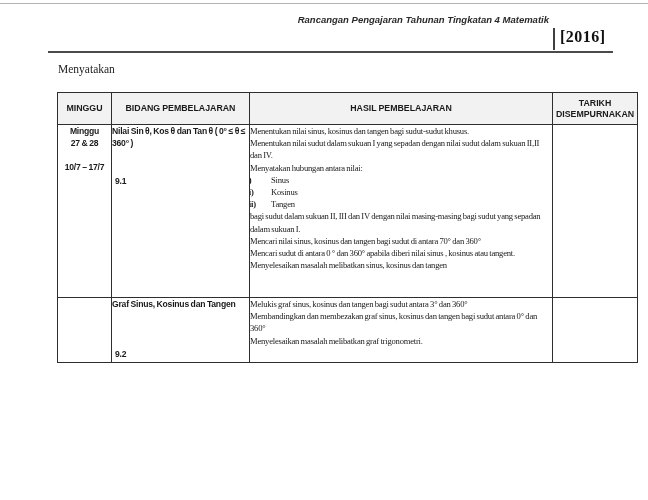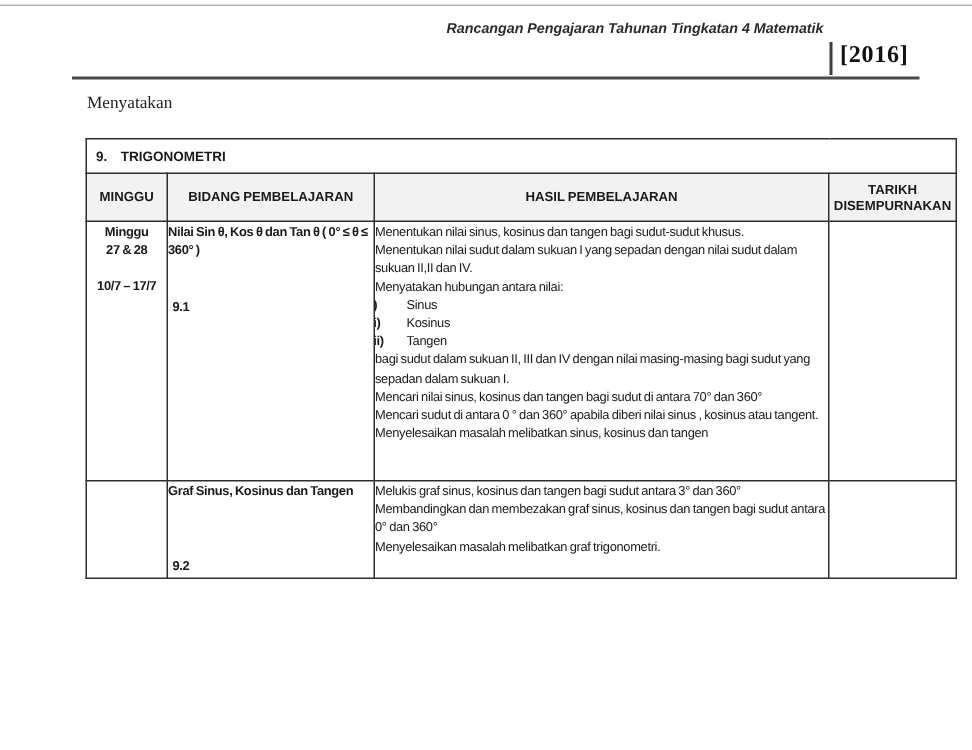--- a/index.html
+++ b/index.html
@@ -35,21 +35,21 @@
   .row-91 td{height:172px;}
   .row-92 td{height:64px;}
 
   .week-cell{text-align:center;font-weight:bold;padding-top:2px;letter-spacing:-0.1px;}
   .week-line{white-space:nowrap;font-size:8.6px;}
   .week-dates{white-space:nowrap;font-size:8.6px;margin-top:12px;}
 
   .topic-cell{position:relative;padding:2px 3px 0 21px;font-weight:bold;}
   .topic-no{position:absolute;left:3px;top:2px;margin-top:48px;}
 
-  .hasil-cell{position:relative;padding:2px 2px 0 20px;}
+  .hasil-cell{position:relative;padding:2px 2px 0 20px;font-family:Liberation Serif, serif;}
   .oc{position:relative;}
   .sub{position:relative;margin-left:-6px;padding-left:27px;}
   .sub-m{position:absolute;left:0;top:0;font-weight:bold;}
 </style>
 </head>
 <body>
 
 <div class="page">
 
   <div class="top-rule"></div>
@@ -63,25 +63,20 @@
 
   <table class="sched">
     <colgroup>
       <col style="width:54px">
         <col style="width:138px">
         <col style="width:303px">
         <col style="width:85px">
     </colgroup>
 
     <tbody>
-        <tr class="sec-row">
-      <td colspan="4">
-        <span class="sec-no">9.</span><span class="sec-title">TRIGONOMETRI</span>
-      </td>
-    </tr>
 
     <tr class="hdr-row">
       <th>MINGGU</th>
       <th>BIDANG PEMBELAJARAN</th>
       <th>HASIL PEMBELAJARAN</th>
       <th>TARIKH DISEMPURNAKAN</th>
     </tr>
 
     <tr class="row-91">
       <td class="week-cell">

